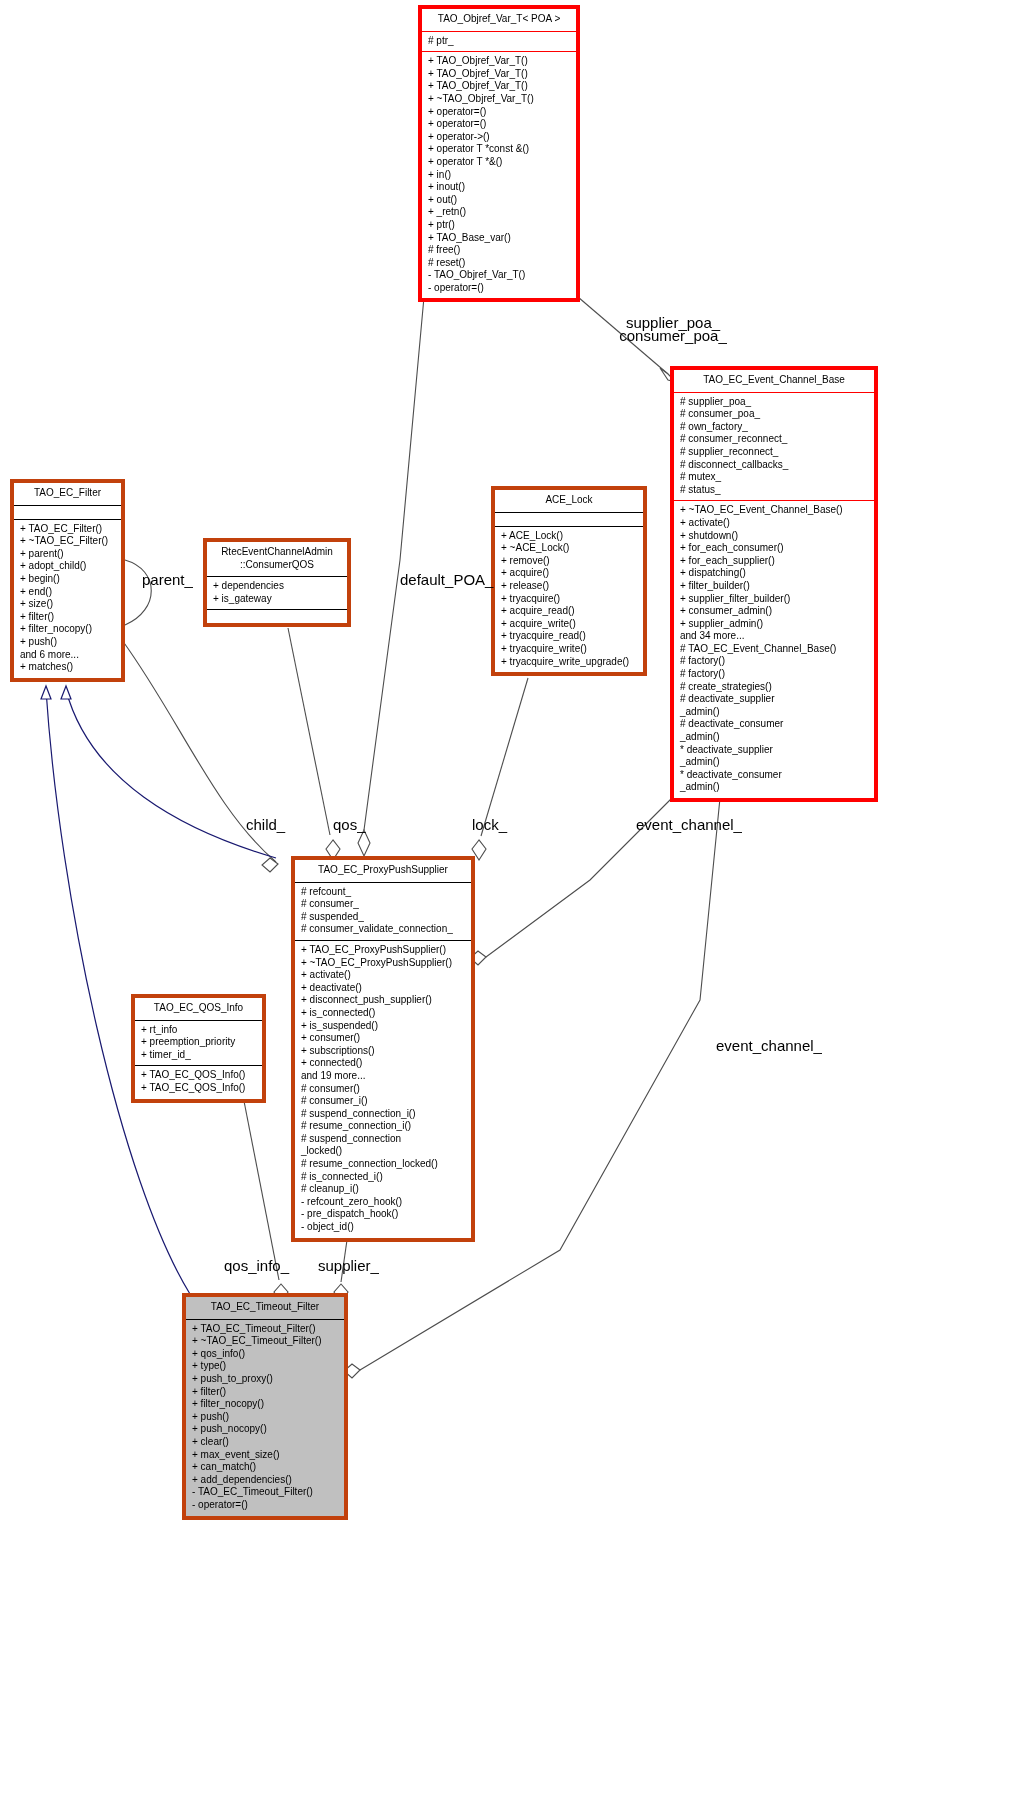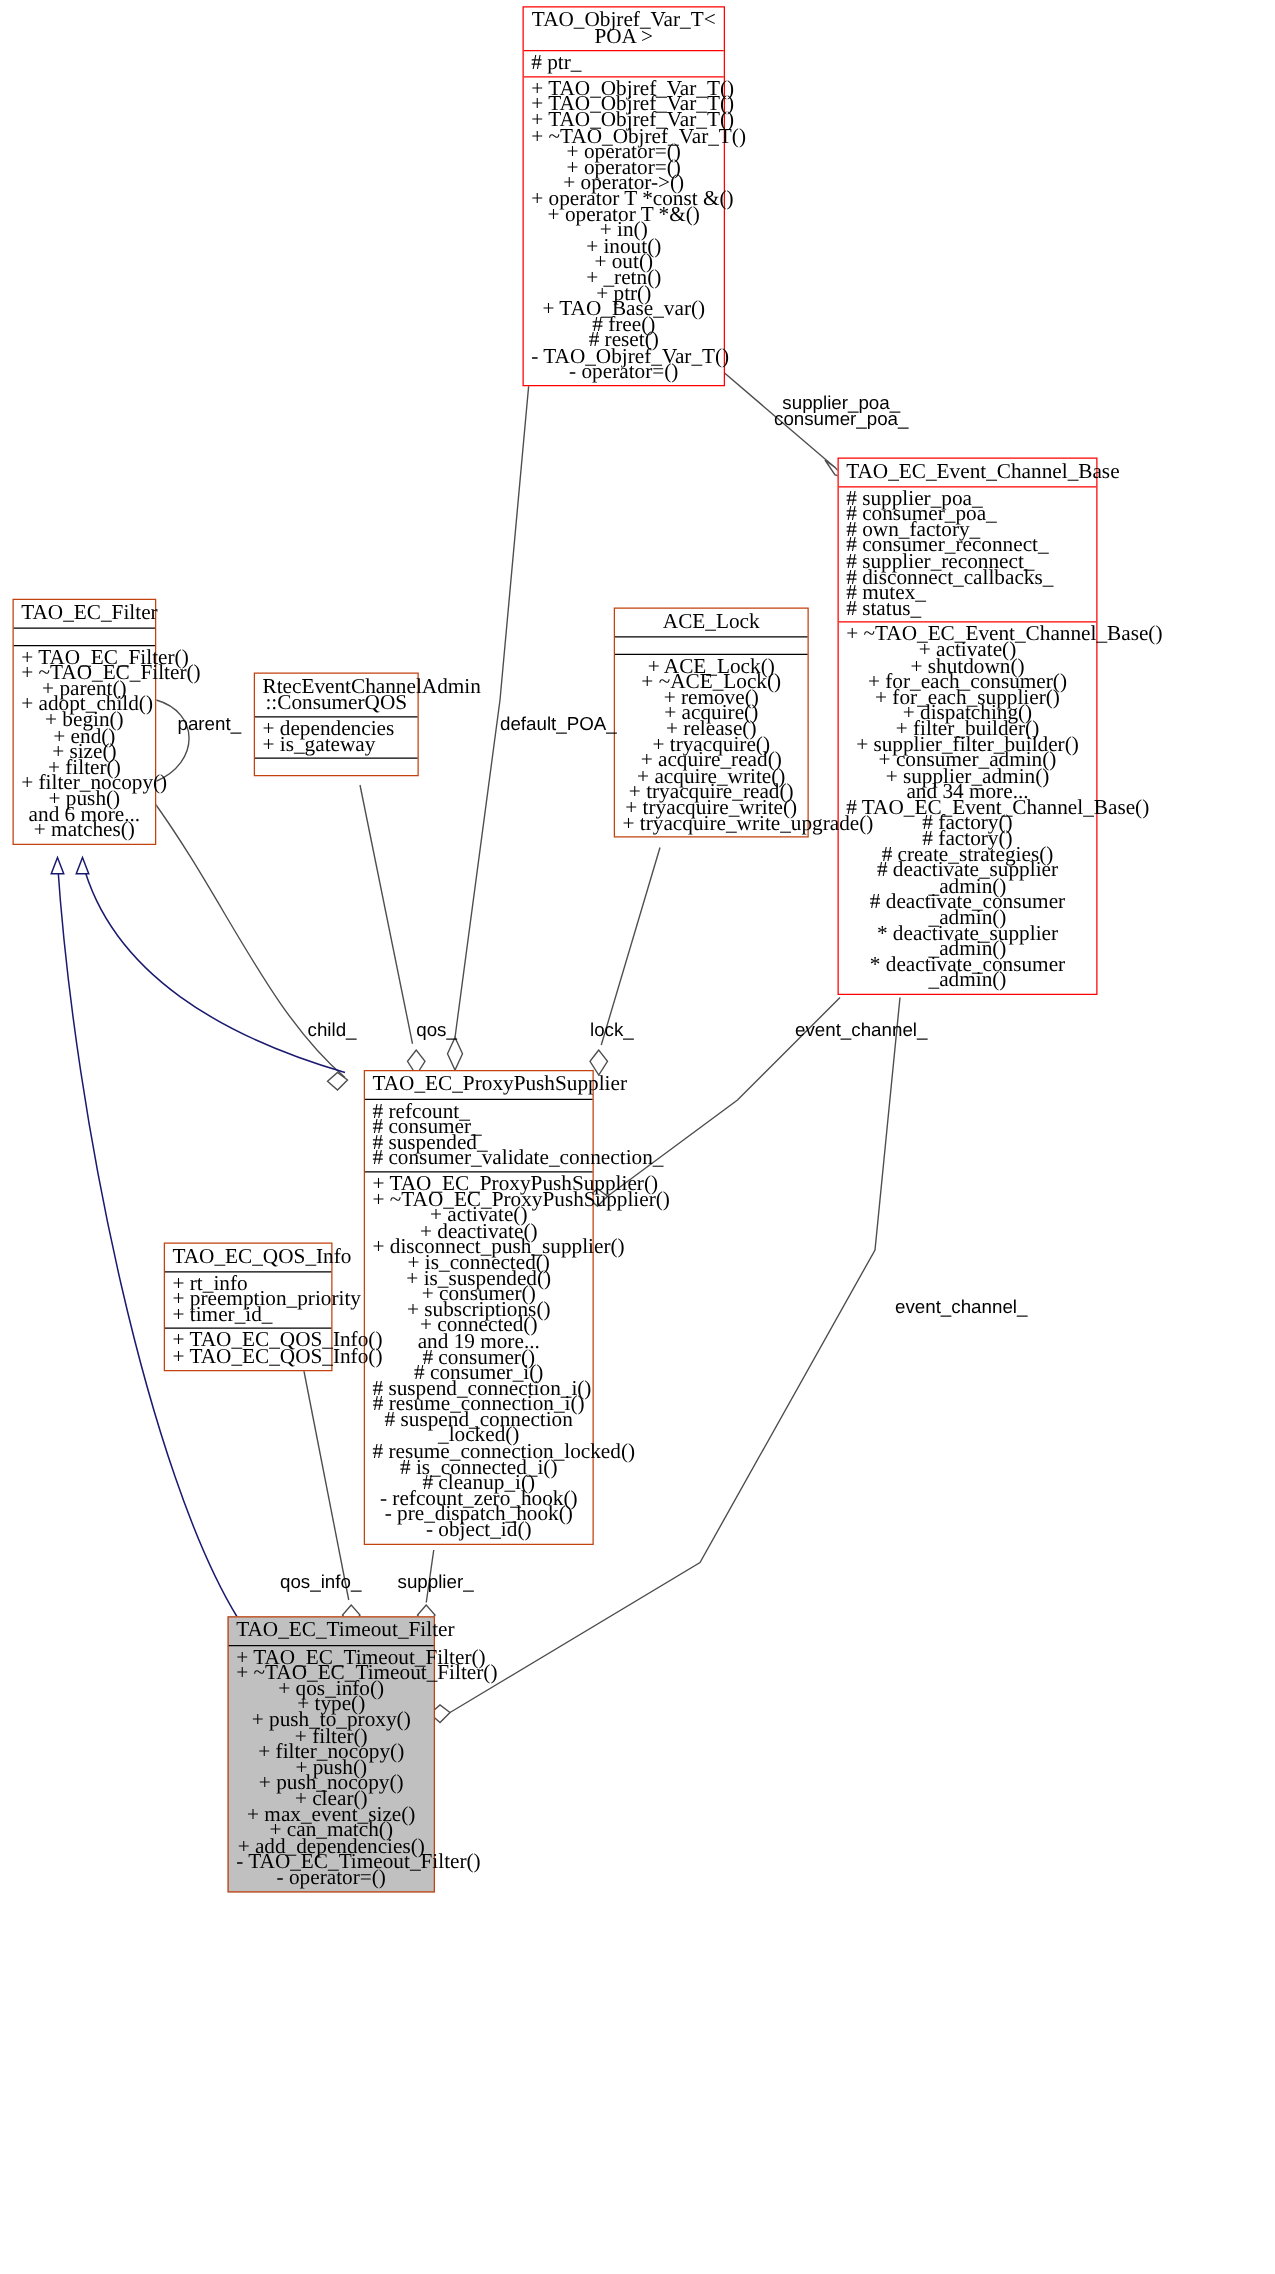--- a/index.html
+++ b/index.html
@@ -22,46 +22,44 @@
     position: absolute;
     left: 0;
     top: 0;
     width: 1020px;
     height: 1819px;
     pointer-events: none;
   }
   .node {
     position: absolute;
     background: #ffffff;
-    border: 1px solid #c2410c;
+    border: 4px solid #c2410c;
     box-sizing: border-box;
-    font-size: 17px;
+    font-size: 10px;
     line-height: 12.6px;
     color: #000000;
-    font-family: Liberation Serif, serif;
   }
   .node.red { border-color: #ff0000; }
   .node.filled { background: #c0c0c0; }
   .node .title {
     text-align: center;
     padding: 4px 6px 5px 6px;
     border-bottom: 1px solid #000000;
     white-space: pre-line;
   }
   .node.red .title { border-bottom-color: #ff0000; }
   .node .attrs {
     padding: 3px 6px 4px 6px;
     border-bottom: 1px solid #000000;
     min-height: 6px;
   }
   .node.red .attrs { border-bottom-color: #ff0000; }
   .node .ops {
     padding: 3px 6px 4px 6px;
     min-height: 6px;
-    text-align: center;
   }
   .node .row {
     white-space: pre;
   }
   .edge-label {
     position: absolute;
     font-size: 15px;
     line-height: 13px;
     color: #000000;
     white-space: pre-line;
@@ -190,21 +188,21 @@
       <div class="row">+ end()</div>
       <div class="row">+ size()</div>
       <div class="row">+ filter()</div>
       <div class="row">+ filter_nocopy()</div>
       <div class="row">+ push()</div>
       <div class="row">and 6 more...</div>
       <div class="row">+ matches()</div>
     </div>
   </div>
 
-  <div class="node" style="left:203px; top:538px; width:132px;">
+  <div class="node" style="left:203px; top:538px; width:148px;">
     <div class="title">RtecEventChannelAdmin
 ::ConsumerQOS</div>
     <div class="attrs">
       <div class="row">+ dependencies</div>
       <div class="row">+ is_gateway</div>
     </div>
     <div class="ops"></div>
   </div>
 
   <div class="node" style="left:491px; top:486px; width:156px;">

